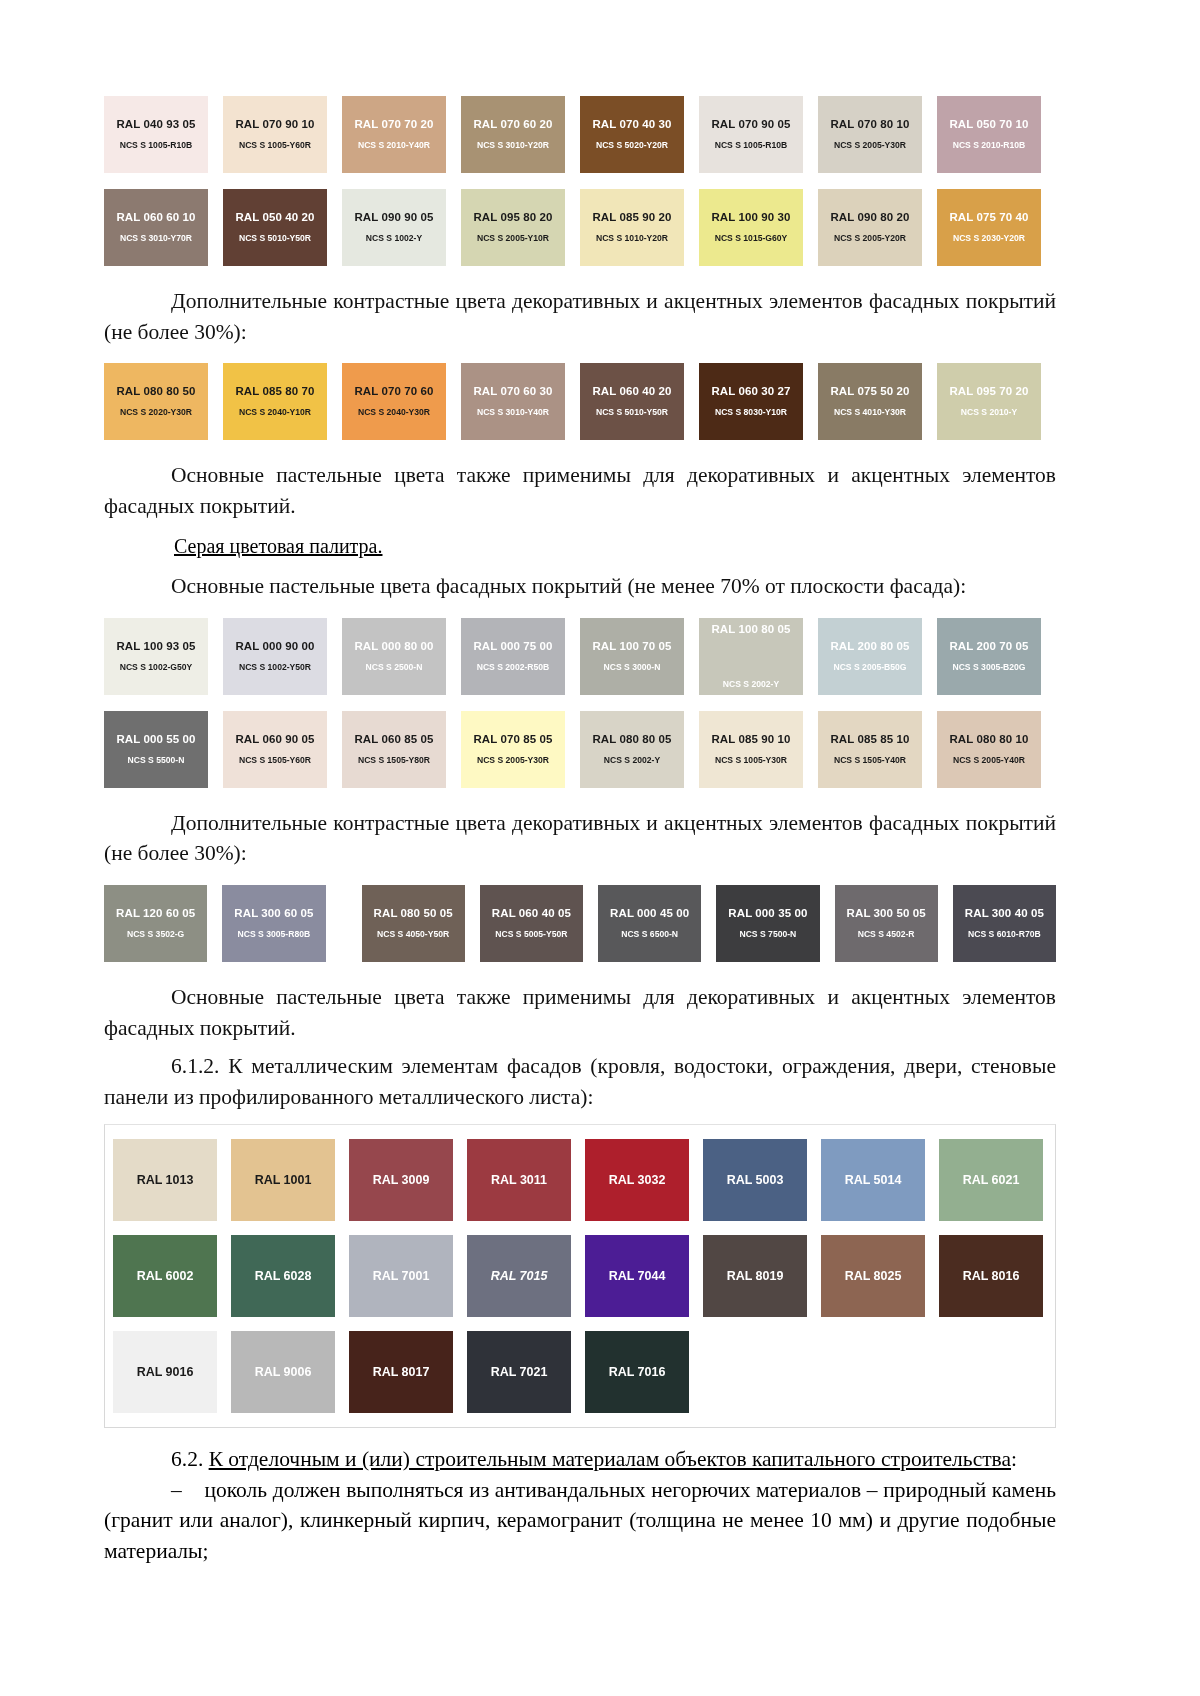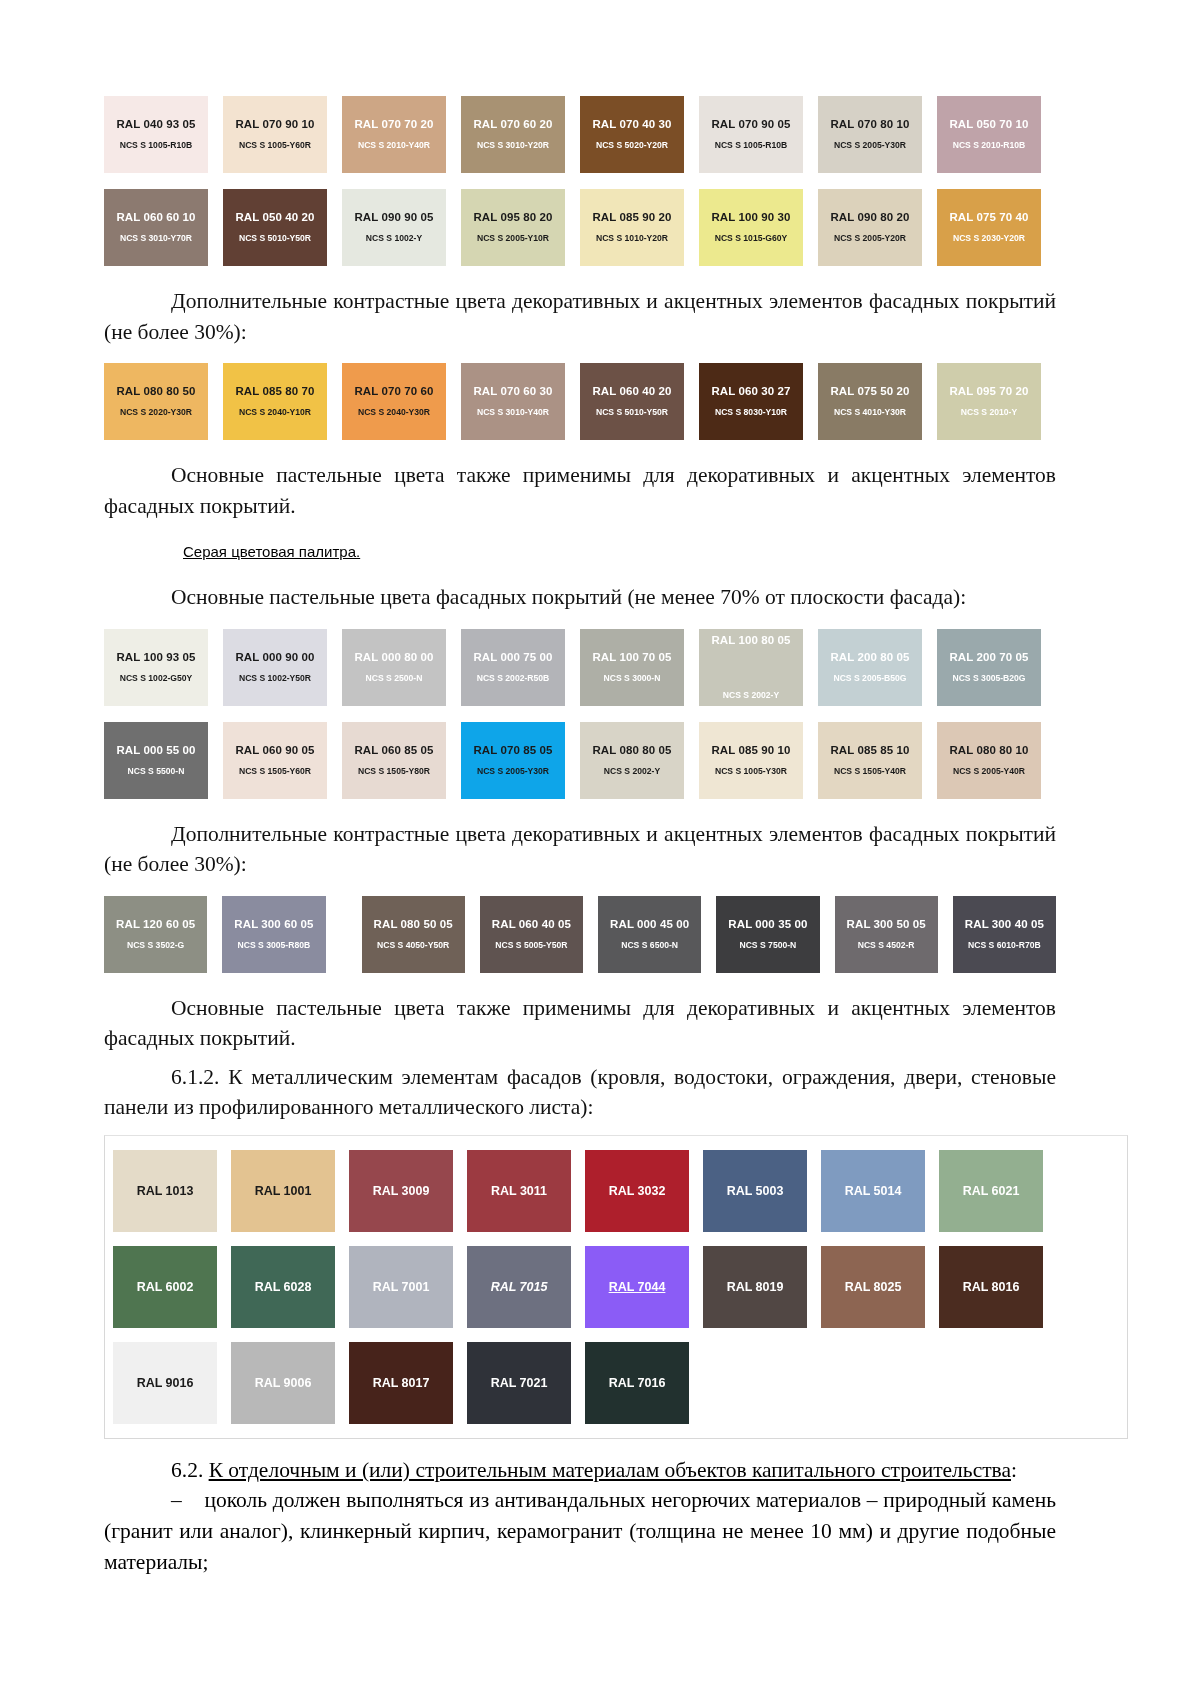--- a/index.html
+++ b/index.html
@@ -38,25 +38,25 @@
     text-align: justify;
     text-indent: 67px;
     color: #111;
   }
   .spacer-8 { height: 8px; }
   .spacer-12 { height: 12px; }
   .spacer-16 { height: 16px; }
   .spacer-20 { height: 20px; }
 
   .underline-head {
-    font-family: Liberation Sans, sans-serif;
-    font-size: 15px;
+    font-family: Liberation Serif, serif;
+    font-size: 20px;
     line-height: 1.42;
     text-indent: 67px;
-    margin: 12px;
+    margin: 3px;
   }
   .underline-head span.u { text-decoration: underline; }
   .u { text-decoration: underline; }
 
   
   .swatch-row {
     display: flex;
     gap: 0px;
     width: 952px;
   }
@@ -105,21 +105,21 @@
     font-family: "Liberation Sans", sans-serif;
     font-size: 12.5px;
     font-weight: bold;
     white-space: nowrap;
   }
   .metal-block {
     border: 1px solid #d8d8d8;
     border-top: 1px solid #e2e2e2;
     padding: 14px 0 14px 8px;
     box-sizing: border-box;
-    width: 1024px;
+    width: 952px;
     background: #fff;
   }
   .metal-block .metal-row { margin-bottom: 14px; }
   .metal-block .metal-row:last-child { margin-bottom: 0; }
 
   .dash-para {
     font-family: "Liberation Serif", serif;
     font-size: 21.5px;
     line-height: 1.42;
     text-align: justify;
@@ -303,21 +303,21 @@
         <div class="ncs">NCS S 5500-N</div>
       </div>
       <div class="sw" style="background: rgb(239, 225, 216); color: rgb(26, 26, 26);">
         <div class="ral">RAL 060 90 05</div>
         <div class="ncs">NCS S 1505-Y60R</div>
       </div>
       <div class="sw" style="background: rgb(231, 218, 210); color: rgb(26, 26, 26);">
         <div class="ral">RAL 060 85 05</div>
         <div class="ncs">NCS S 1505-Y80R</div>
       </div>
-      <div class="sw" style="background: #0ea5e9; color: rgb(26, 26, 26);">
+      <div class="sw" style="background: #fef9c3; color: rgb(26, 26, 26);">
         <div class="ral">RAL 070 85 05</div>
         <div class="ncs">NCS S 2005-Y30R</div>
       </div>
       <div class="sw" style="background: rgb(216, 212, 199); color: rgb(26, 26, 26);">
         <div class="ral">RAL 080 80 05</div>
         <div class="ncs">NCS S 2002-Y</div>
       </div>
       <div class="sw" style="background: rgb(239, 230, 211); color: rgb(26, 26, 26);">
         <div class="ral">RAL 085 90 10</div>
         <div class="ncs">NCS S 1005-Y30R</div>
@@ -416,21 +416,21 @@
           </div>
         <div class="msw" style="background: rgb(64, 104, 86); color: rgb(255, 255, 255);">
             <span>RAL 6028</span>
           </div>
         <div class="msw" style="background: rgb(176, 180, 190); color: rgb(255, 255, 255);">
             <span>RAL 7001</span>
           </div>
         <div class="msw" style="background: rgb(109, 112, 128); color: rgb(255, 255, 255); font-style: italic;">
             <span>RAL 7015</span>
           </div>
-        <div class="msw" style="background: #8b5cf6; color: rgb(255, 255, 255); text-decoration: underline;">
+        <div class="msw" style="background: #4c1d95; color: rgb(255, 255, 255);">
             <span>RAL 7044</span>
           </div>
         <div class="msw" style="background: rgb(81, 71, 68); color: rgb(255, 255, 255);">
             <span>RAL 8019</span>
           </div>
         <div class="msw" style="background: rgb(141, 101, 82); color: rgb(255, 255, 255);">
             <span>RAL 8025</span>
           </div>
         <div class="msw" style="background: rgb(75, 44, 32); color: rgb(255, 255, 255);">
             <span>RAL 8016</span>

